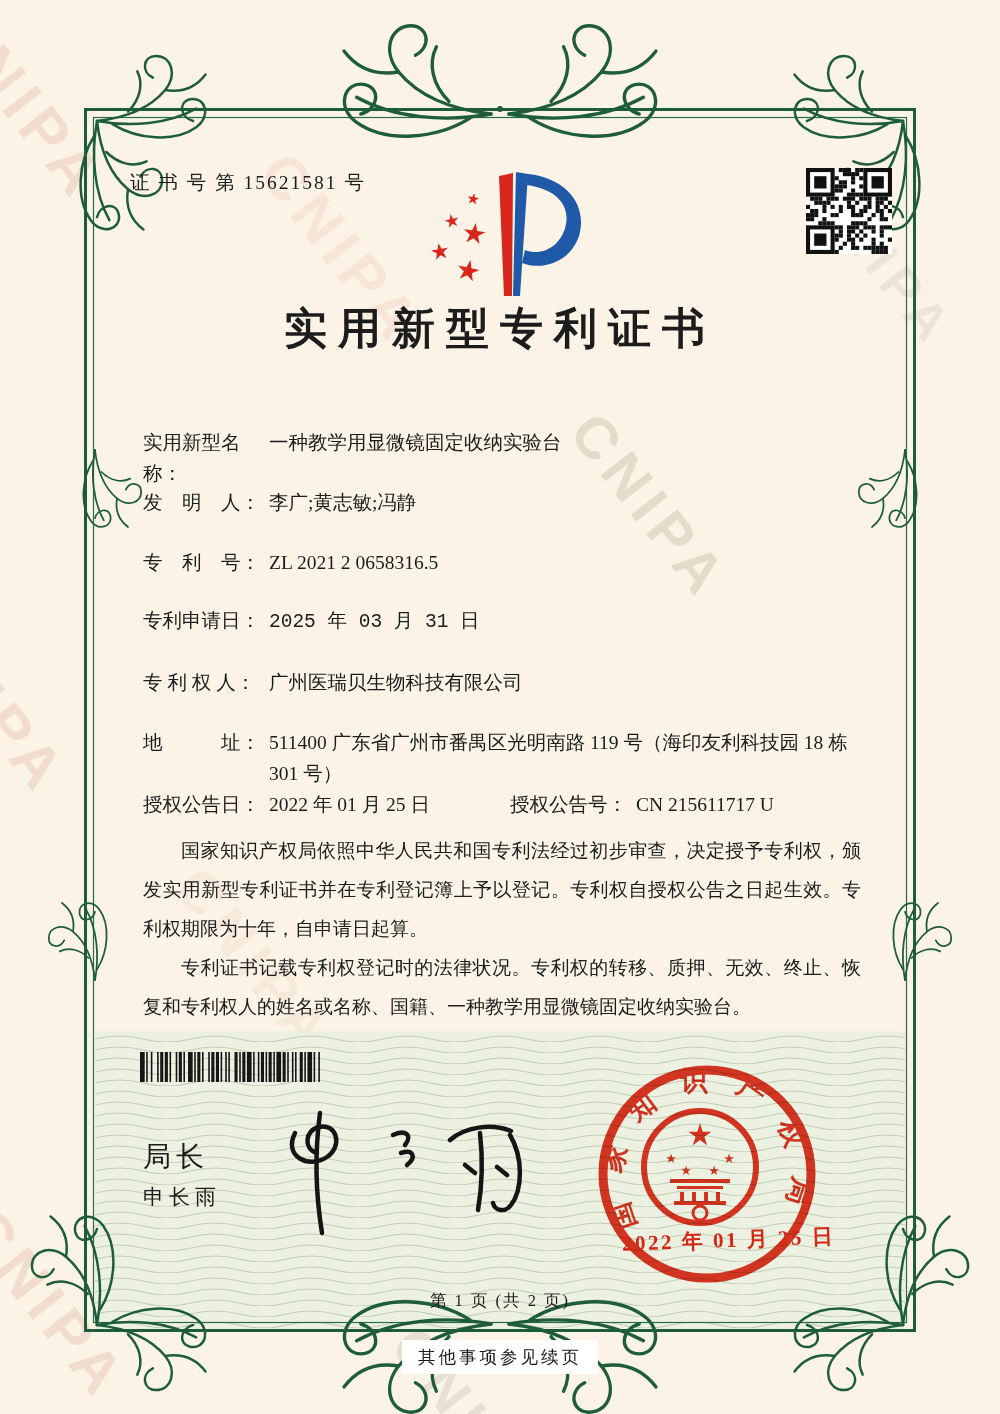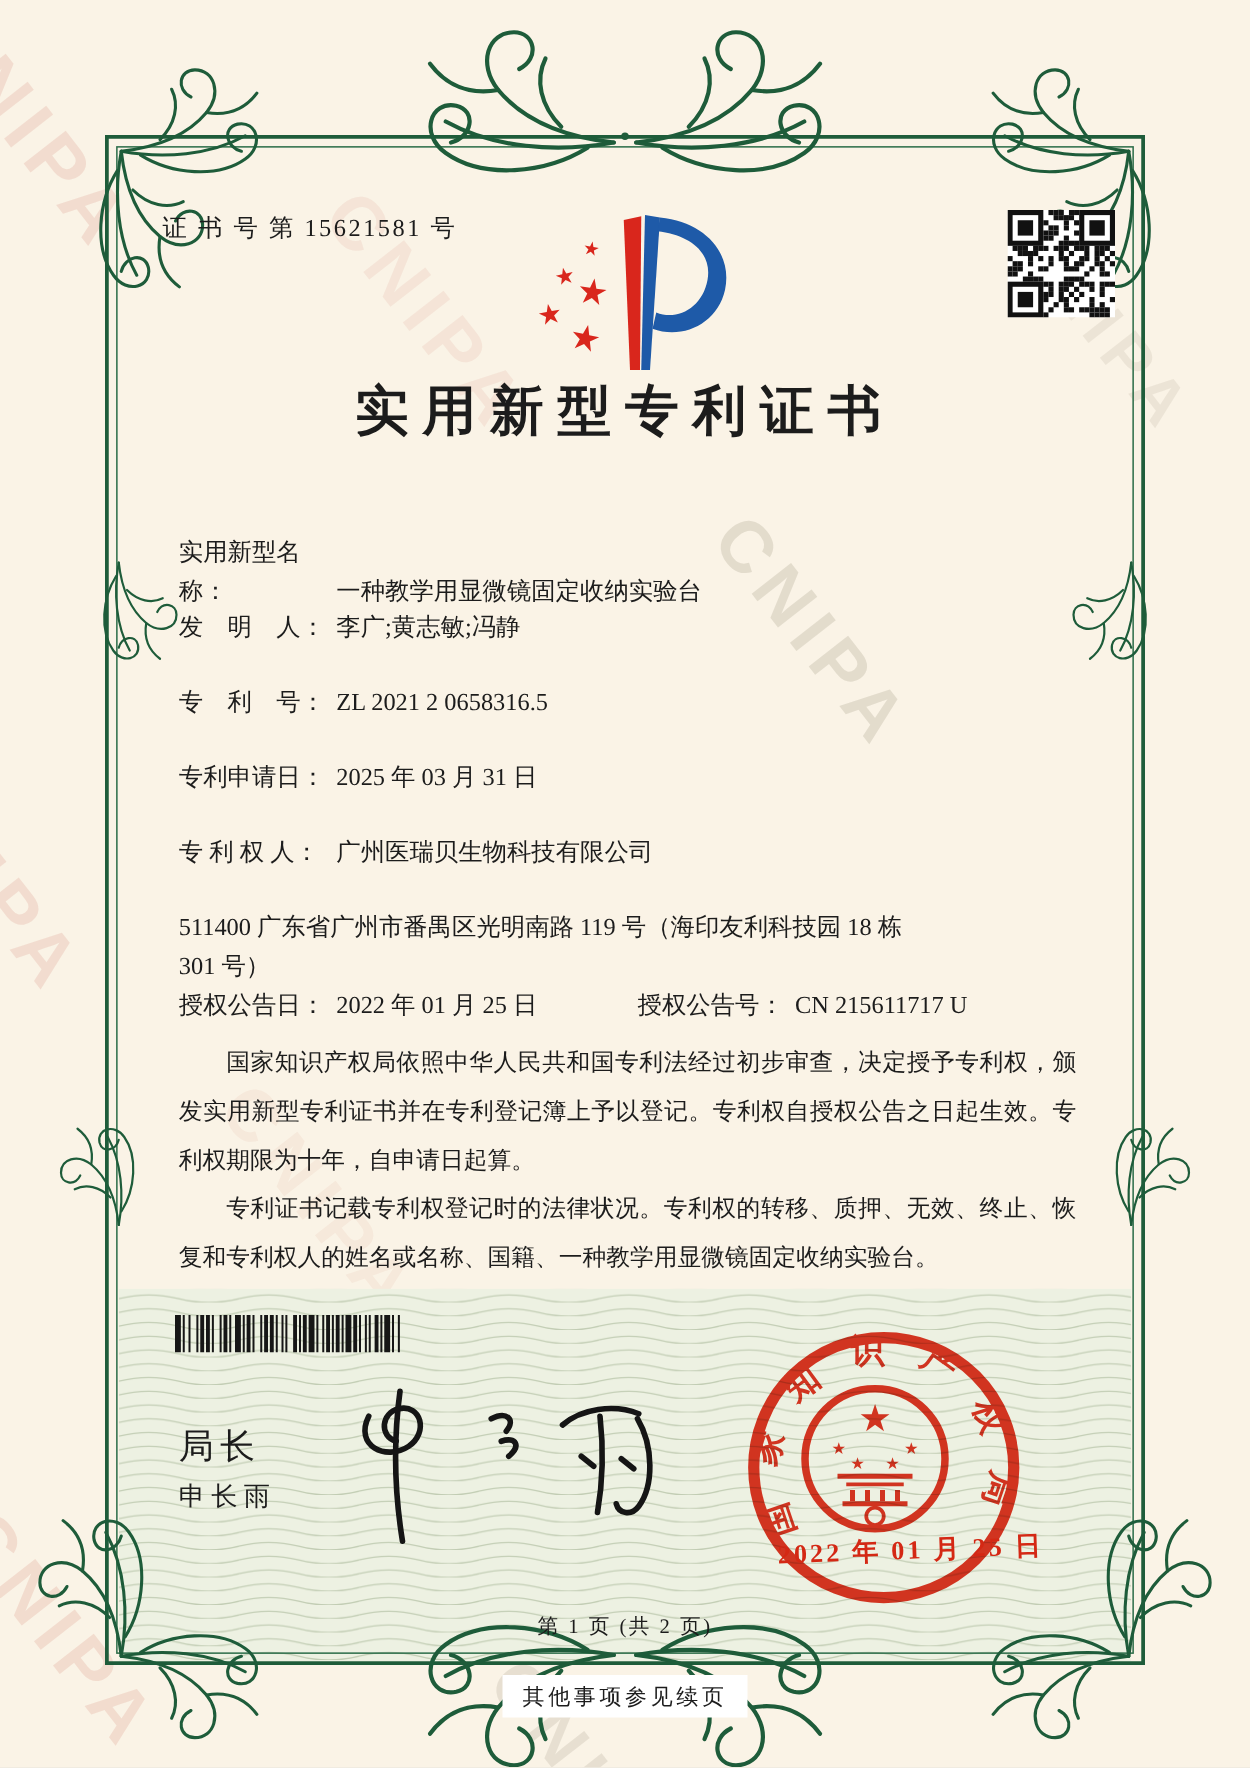--- a/index.html
+++ b/index.html
@@ -7,21 +7,21 @@
         overflow:hidden;font-family:"Liberation Serif","DejaVu Serif",serif;color:#1c1c1c;}
   .abs{position:absolute;}
   
   .wm{position:absolute;font-family:"Liberation Sans","DejaVu Sans",sans-serif;font-weight:bold;
       letter-spacing:8px;transform:rotate(52deg);transform-origin:left top;pointer-events:none;
       user-select:none;white-space:nowrap;}
   
   .cert-no{left:130px;top:169px;font-size:19.5px;letter-spacing:2px;}
   .title{left:0;right:0;top:300px;text-align:center;font-size:43px;font-weight:700;letter-spacing:11px;}
   
-  .fieldrow{position:absolute;left:143px;display:flex;font-size:19.5px;line-height:31px;align-items:flex-end;}
+  .fieldrow{position:absolute;left:143px;display:flex;font-size:19.5px;line-height:31px;}
   .flabel{width:126px;flex:none;}
   .fvalue{width:624px;}
   
   .paras{left:143px;top:831px;width:718px;font-size:19px;line-height:39px;text-align:justify;}
   .paras p{margin:0;text-indent:2em;}
   
   .waves{left:95px;top:1031px;width:810px;height:298px;}
   .signer-title{left:143px;top:1138px;font-size:28px;letter-spacing:5px;font-family:Liberation Serif, serif;}
   .signer-name{left:143px;top:1183px;font-size:21px;letter-spacing:5px;}
   .seal-date{left:622px;top:1226px;font-size:21px;letter-spacing:2.5px;color:#D42814;
@@ -267,29 +267,30 @@
     <span class="fvalue">一种教学用显微镜固定收纳实验台</span>
   </div>
   <div class="fieldrow" style="top:487px;">
     <span class="flabel">发　明　人：</span>
     <span class="fvalue">李广;黄志敏;冯静</span>
   </div>
   <div class="fieldrow" style="top:547px;">
     <span class="flabel">专　利　号：</span>
     <span class="fvalue">ZL 2021 2 0658316.5</span>
   </div>
-  <div class="fieldrow" style="top:607px;">
+  <div class="fieldrow" style="top:607px;font-family:Liberation Mono, monospace;">
     <span class="flabel">专利申请日：</span>
     <span class="fvalue">2025 年 03 月 31 日</span>
   </div>
   <div class="fieldrow" style="top:667px;">
     <span class="flabel">专 利 权 人：</span>
     <span class="fvalue">广州医瑞贝生物科技有限公司</span>
   </div>
   <div class="fieldrow" style="top:727px;">
+    <span class="flabel">地　　　址：</span>
     <span class="fvalue" style="width:600px;">511400 广东省广州市番禺区光明南路 119 号（海印友利科技园 18 栋 301 号）</span>
   </div>
 
   <div class="fieldrow" style="top:789px;">
     <span class="flabel">授权公告日：</span>
     <span>2022 年 01 月 25 日</span>
   </div>
   <div class="fieldrow" style="top:789px;left:510px;">
     <span class="flabel">授权公告号：</span>
     <span>CN 215611717 U</span>

